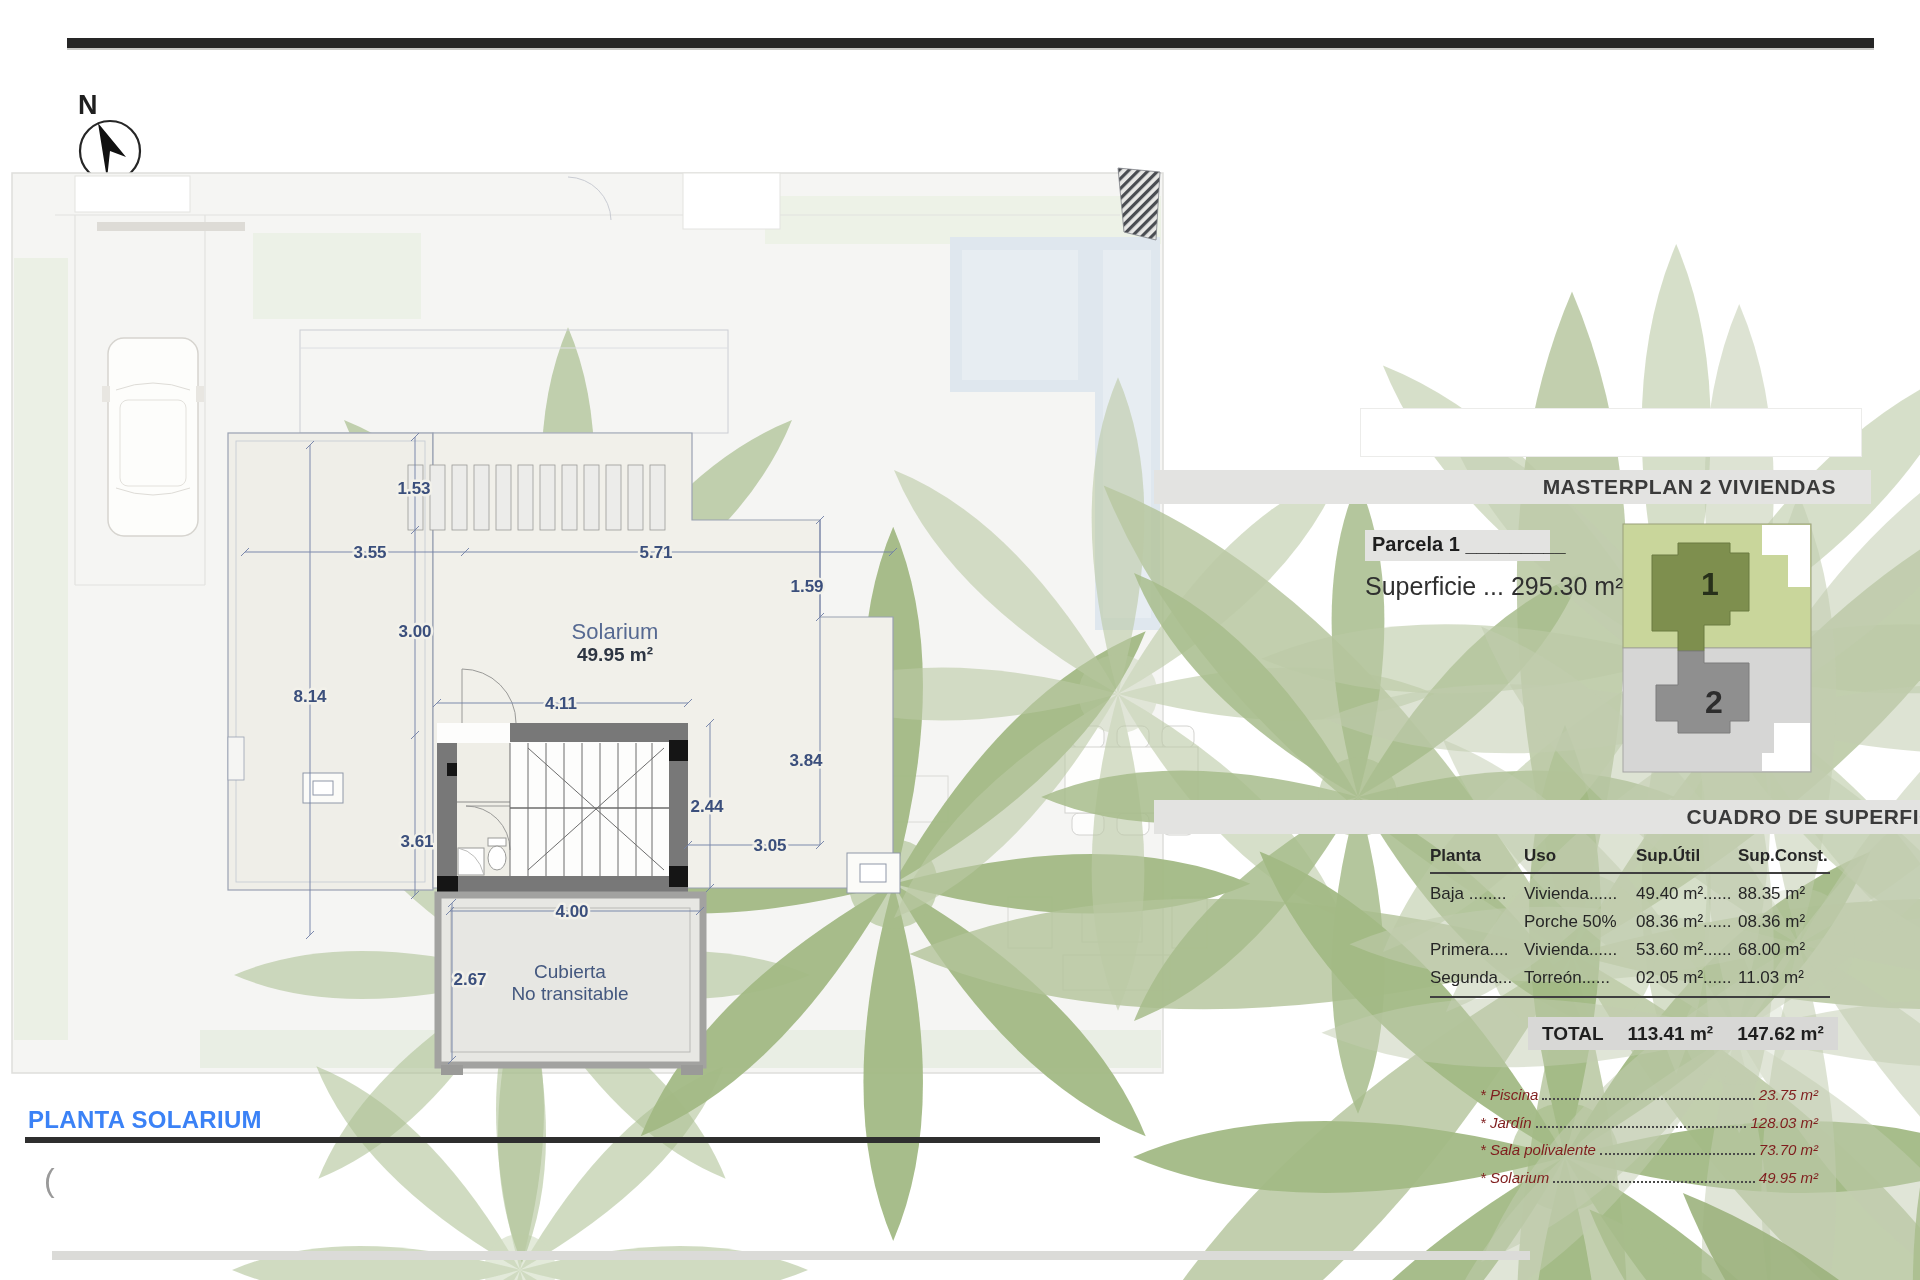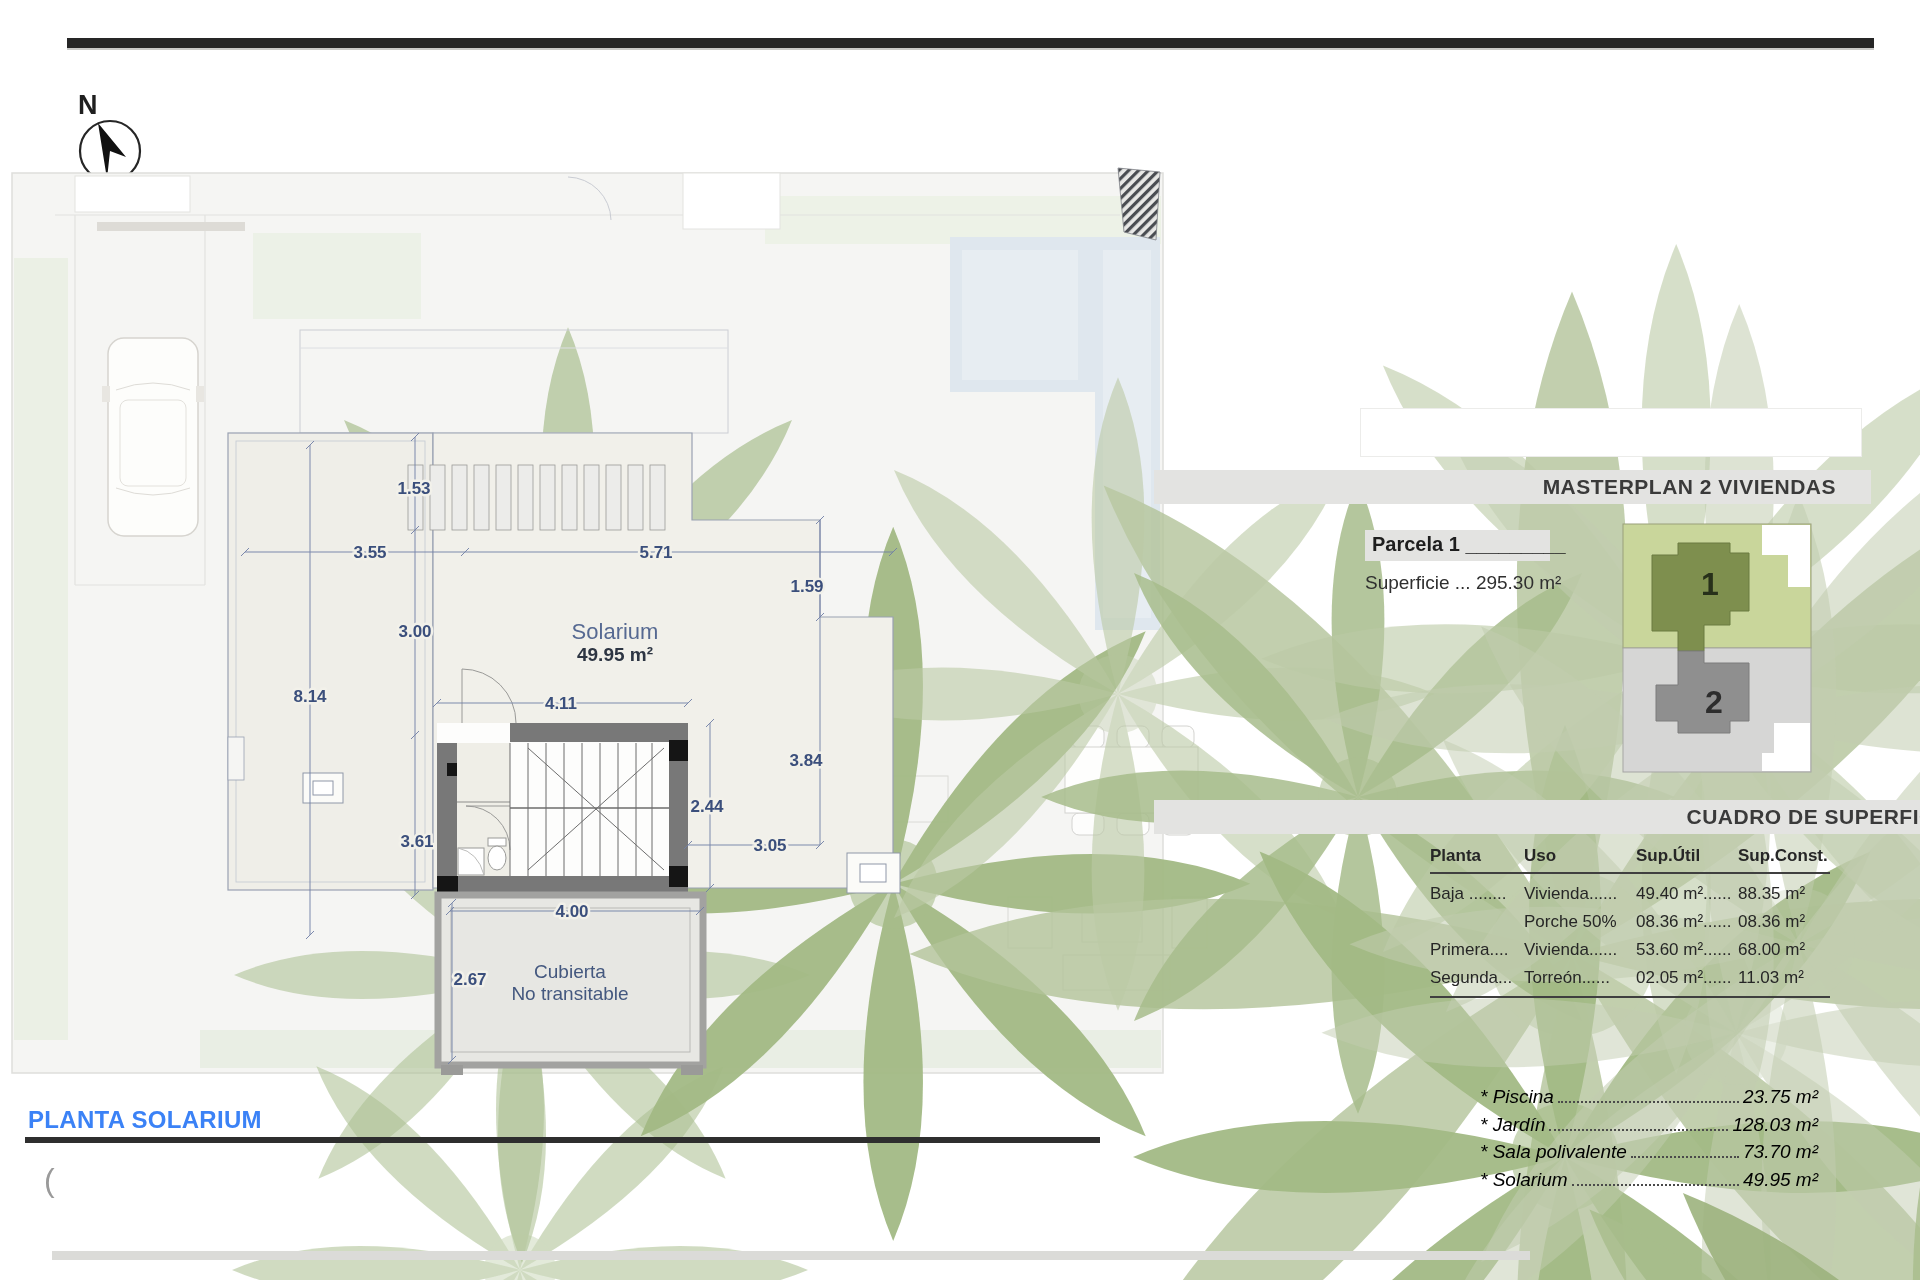--- a/index.html
+++ b/index.html
@@ -10,29 +10,29 @@
   .dim{font-size:17px;font-weight:700;fill:#3b4f7c;text-anchor:middle;
        paint-order:stroke;stroke:#f2f1ea;stroke-width:5px;stroke-linejoin:round;}
   .room-name{font-size:22px;fill:#566992;text-anchor:middle;}
   .room-area{font-size:19px;font-weight:700;fill:#2d3543;text-anchor:middle;}
   .blue-note{font-size:19px;fill:#44587f;text-anchor:middle;}
   .bar-title{background:#e3e3e1;color:#3a3a3a;font-weight:700;font-size:21px;
              display:flex;align-items:center;justify-content:flex-end;letter-spacing:.5px;margin-left:36px;}
   .parcela-box{background:#e3e3e1;}
   .parcela-text{font-size:20px;color:#1e1e1e;white-space:nowrap;}
   .parcela-text b{font-weight:700;}
-  .superficie{font-size:19px;color:#2f2f2f;}
+  .superficie{font-size:25px;color:#2f2f2f;}
   .sup-table{display:grid;grid-template-columns:94px 112px 102px 92px;font-size:17px;color:#262626;}
   .sup-table .hd{font-weight:700;padding-bottom:6px;}
   .sup-table .hd-line{grid-column:1/5;border-bottom:2.5px solid #3f3f3f;height:0;margin-bottom:6px;}
   .sup-table .cell{height:28px;line-height:28px;white-space:nowrap;overflow:visible;}
   .sup-table .ft-line{grid-column:1/5;border-top:2px solid #3f3f3f;height:0;margin-top:4px;}
   .total-bar{background:#d8d8d6;display:flex;align-items:center;font-weight:700;font-size:19px;
              color:#1f1f1f;gap:24px;padding:0 14px;white-space:nowrap;}
-  .extras{font-style:italic;font-size:19px;color:#000000;}
+  .extras{font-style:italic;font-size:15px;color:#7f1d1d;}
   .extras .row{display:flex;align-items:baseline;height:27.5px;}
   .extras .leader{flex:1;border-bottom:2px dotted #4a4a4a;margin:0 4px 5px 4px;}
   .plan-title{font-size:24px;font-weight:700;color:#3b82f6;letter-spacing:.3px;}
   .title-rule{background:#2e2e2e;}
   .footer-rule{background:#dbdbd8;}
   .footer-note{font-size:15.5px;color:#383838;white-space:nowrap;}
   .bracket{font-size:32px;color:#9a9a9a;font-weight:400;}
 </style>
 </head>
 <body>
@@ -333,20 +333,25 @@
     <div class="cell">68.00 m²</div>
 
     <div class="cell">Segunda...</div>
     <div class="cell">Torreón......</div>
     <div class="cell">02.05 m²......</div>
     <div class="cell">11.03 m²</div>
 
     <div class="ft-line"></div>
   </div>
 
+  <div class="abs total-bar" style="left:1528px;top:1017px;height:33px;">
+    <span>TOTAL</span>
+    <span>113.41 m²</span>
+    <span>147.62 m²</span>
+  </div>
 
   <div class="abs extras" style="left:1480px;top:1086px;width:338px;">
     <div class="row">
       <span>* Piscina</span>
       <span class="leader"></span>
       <span>23.75 m²</span>
     </div>
     <div class="row">
       <span>* Jardín</span>
       <span class="leader"></span>

